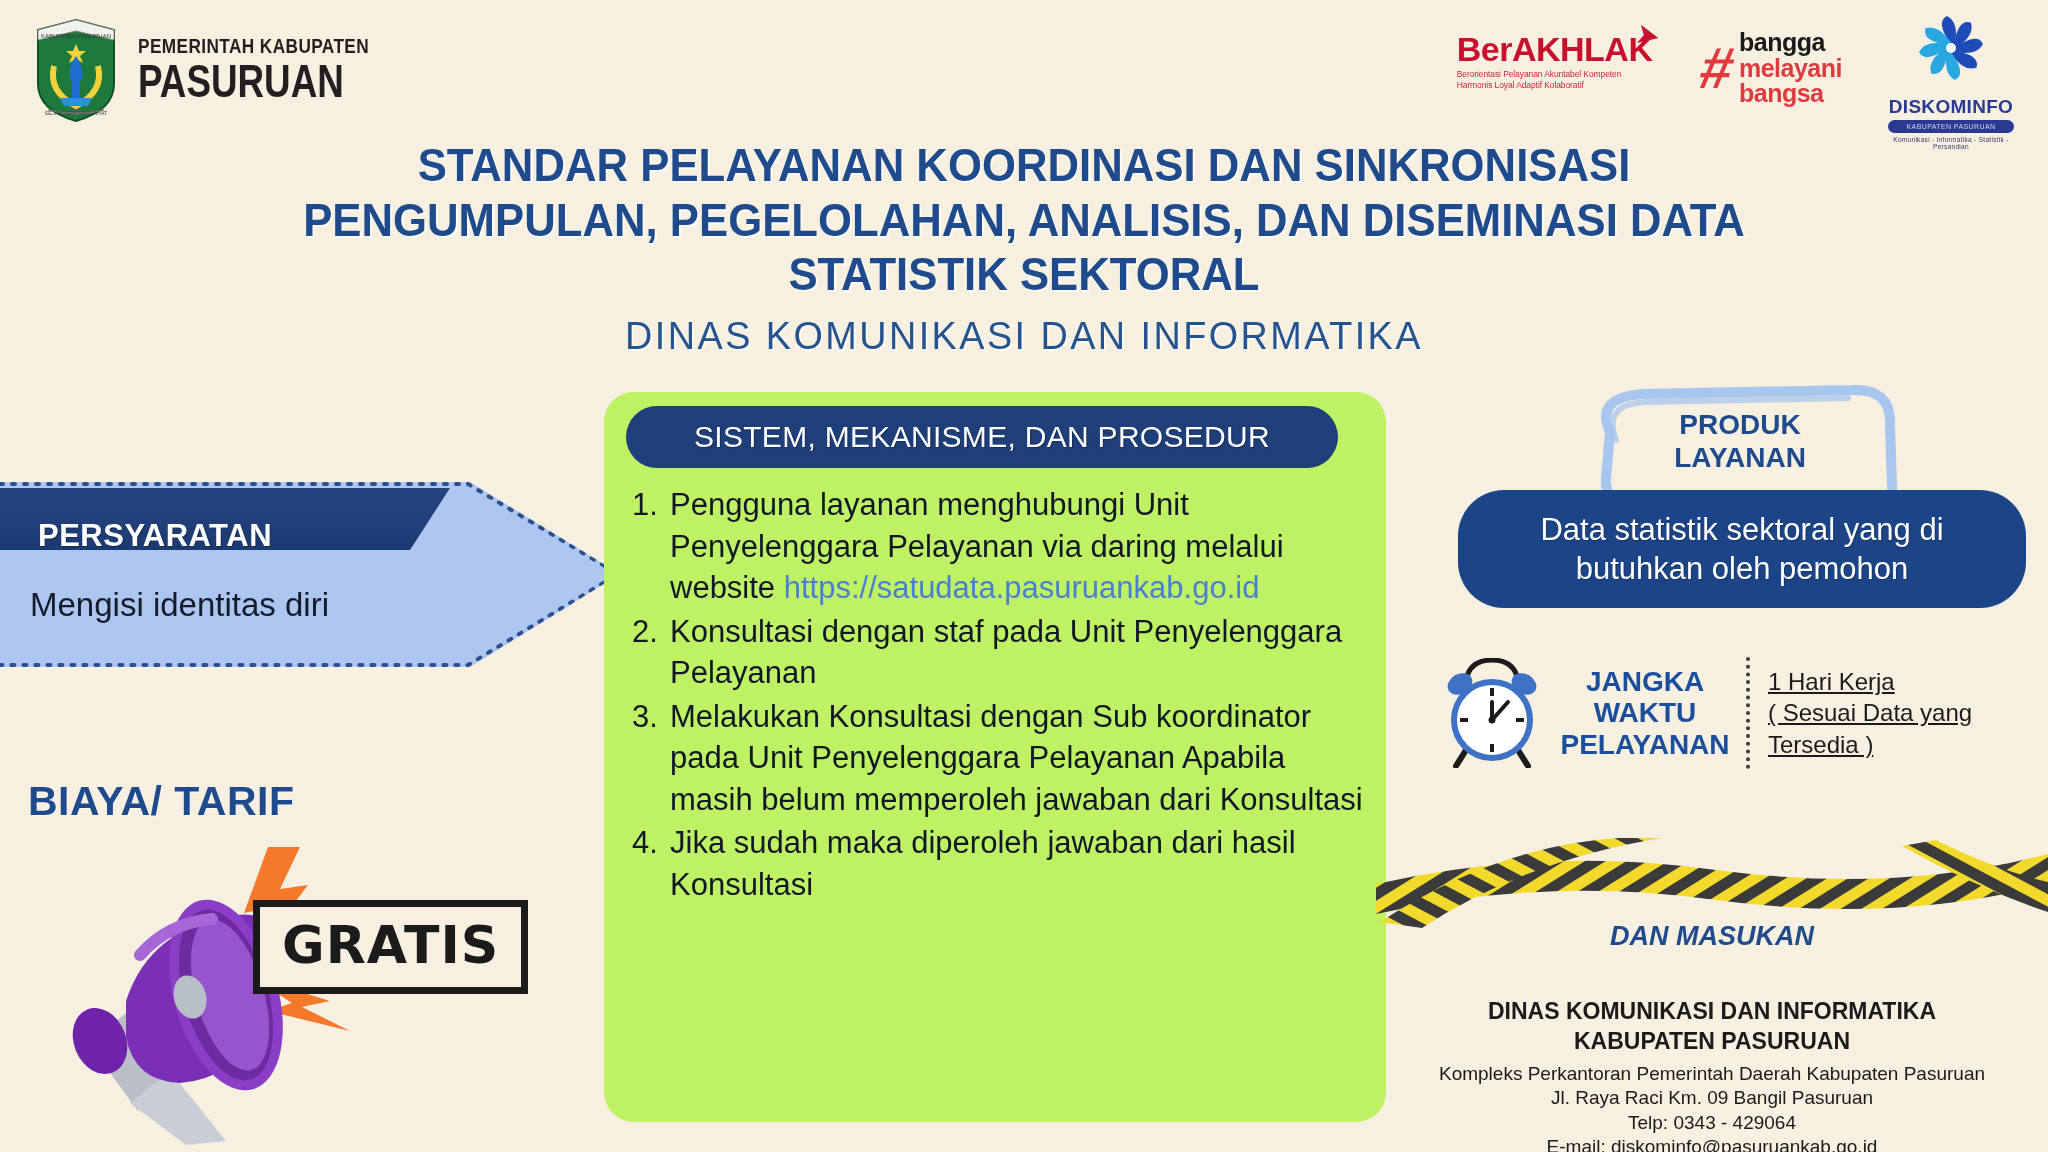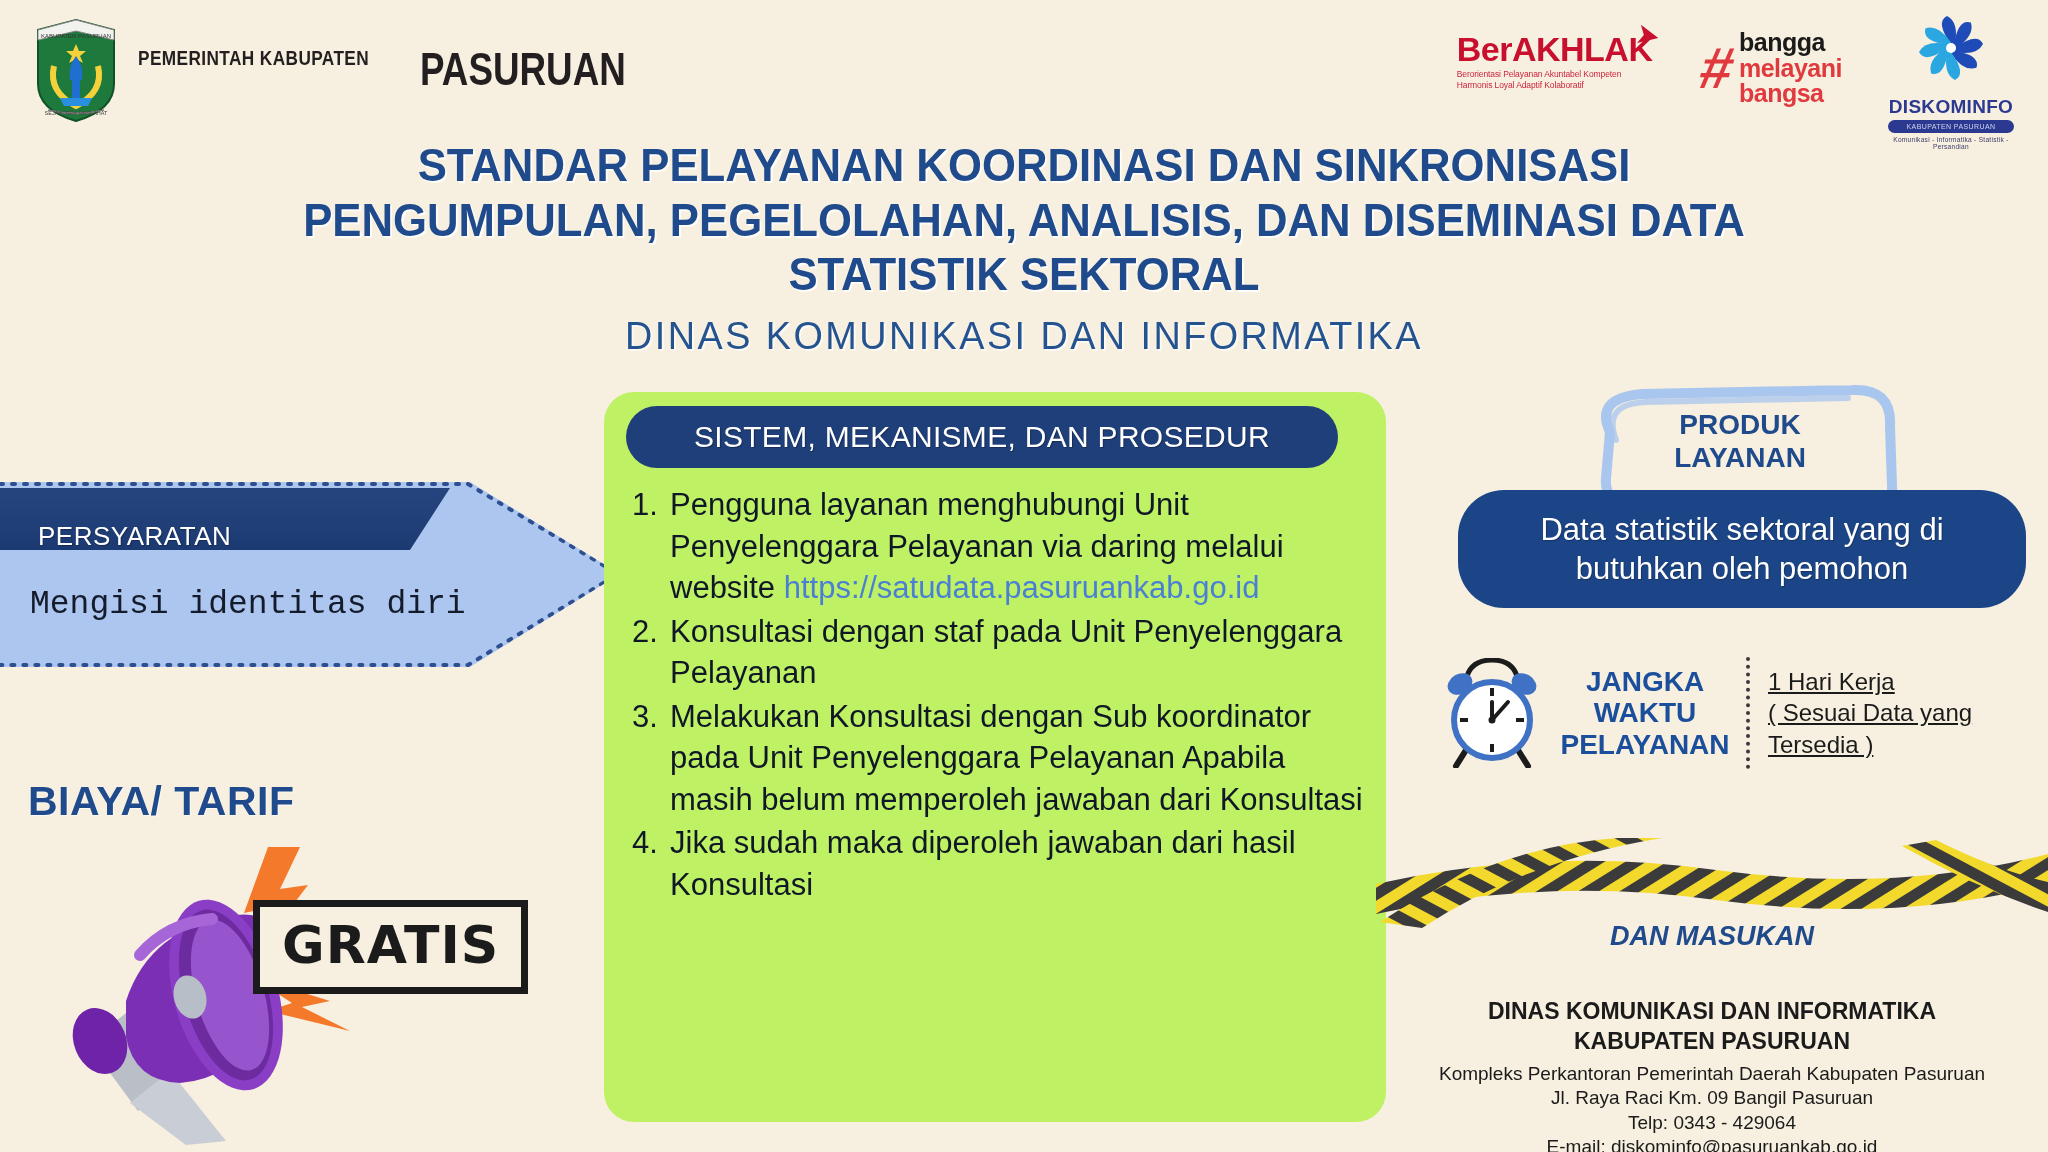--- a/index.html
+++ b/index.html
@@ -14,21 +14,21 @@
     width: 2048px; height: 1152px;
     background: #f7efdf;
   }
 
   
   .hdr-left {
     position: absolute; left: 30px; top: 14px;
     display: flex; align-items: center; gap: 16px;
   }
   .crest { width: 92px; height: 110px; position: relative; }
-  .crest-txt { display:flex; flex-direction: row; justify-content:center; }
+  .crest-txt { display:flex; flex-direction: column; justify-content:center; }
   .crest-txt .l1 {
     font-size: 21px; font-weight: 700; letter-spacing: .5px;
     color: #231f20; transform: scaleX(.82); transform-origin: left center;
     font-family: "Liberation Sans Narrow","Liberation Sans",sans-serif;
   }
   .crest-txt .l2 {
     font-size: 46px; font-weight: 700; line-height: .95; letter-spacing: 0px;
     color: #231f20; transform: scaleX(.80); transform-origin: left center;
     margin-top: 2px;
   }
@@ -103,27 +103,27 @@
     border-right: 0;
   }
   .arrow-dash svg { position:absolute; left:0; top:0; }
   .pers-banner {
     position:absolute; left: -10px; top: 6px; height: 62px; width: 460px;
     background: linear-gradient(180deg,#26457f 0%,#1c3a72 100%);
     clip-path: polygon(0 0, 460px 0, 420px 62px, 0 62px);
     display:flex; align-items:center;
   }
   .pers-banner span {
-    margin-left: 48px; color:#fff; font-size: 26px; letter-spacing: .5px; font-weight: 400;
+    margin-left: 48px; color:#fff; font-size: 31px; letter-spacing: .5px; font-weight: 700;
     text-shadow: 1px 1px 1px rgba(0,0,0,.28);
     margin-top: 34px;
   }
   .pers-text {
     position:absolute; left: 30px; top: 104px; color:#141b2b;
-    font-size: 33px; font-weight: 400; font-family: Liberation Mono, monospace;
+    font-size: 33px; font-weight: 400;
   }
 
   
   .biaya-label {
     position:absolute; left: 28px; top: 778px;
     font-size: 41px; font-weight: 700; color:#1f4a8c; letter-spacing:.5px;
     text-shadow: 1px 1px 0 rgba(255,255,255,.6);
   }
   .megaphone { position:absolute; left: 30px; top: 845px; width: 440px; height: 300px; }
   .gratis-box {

